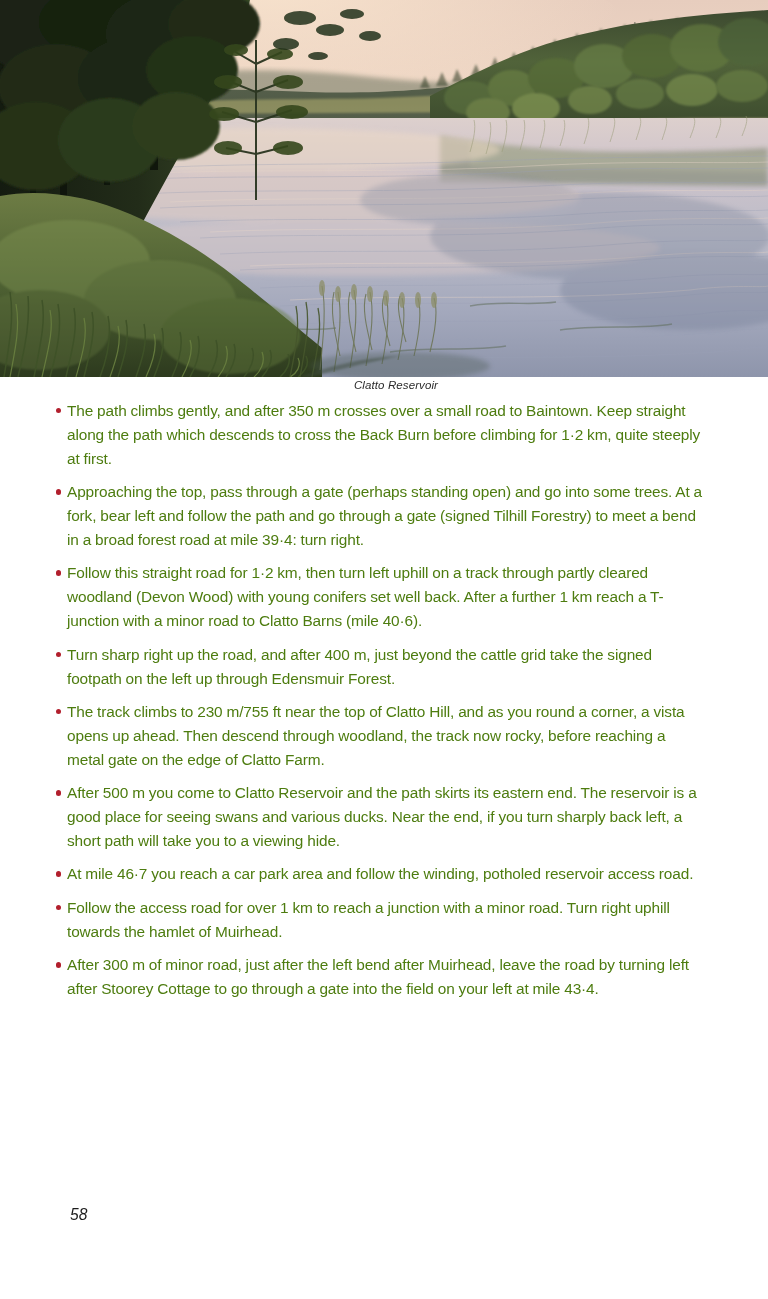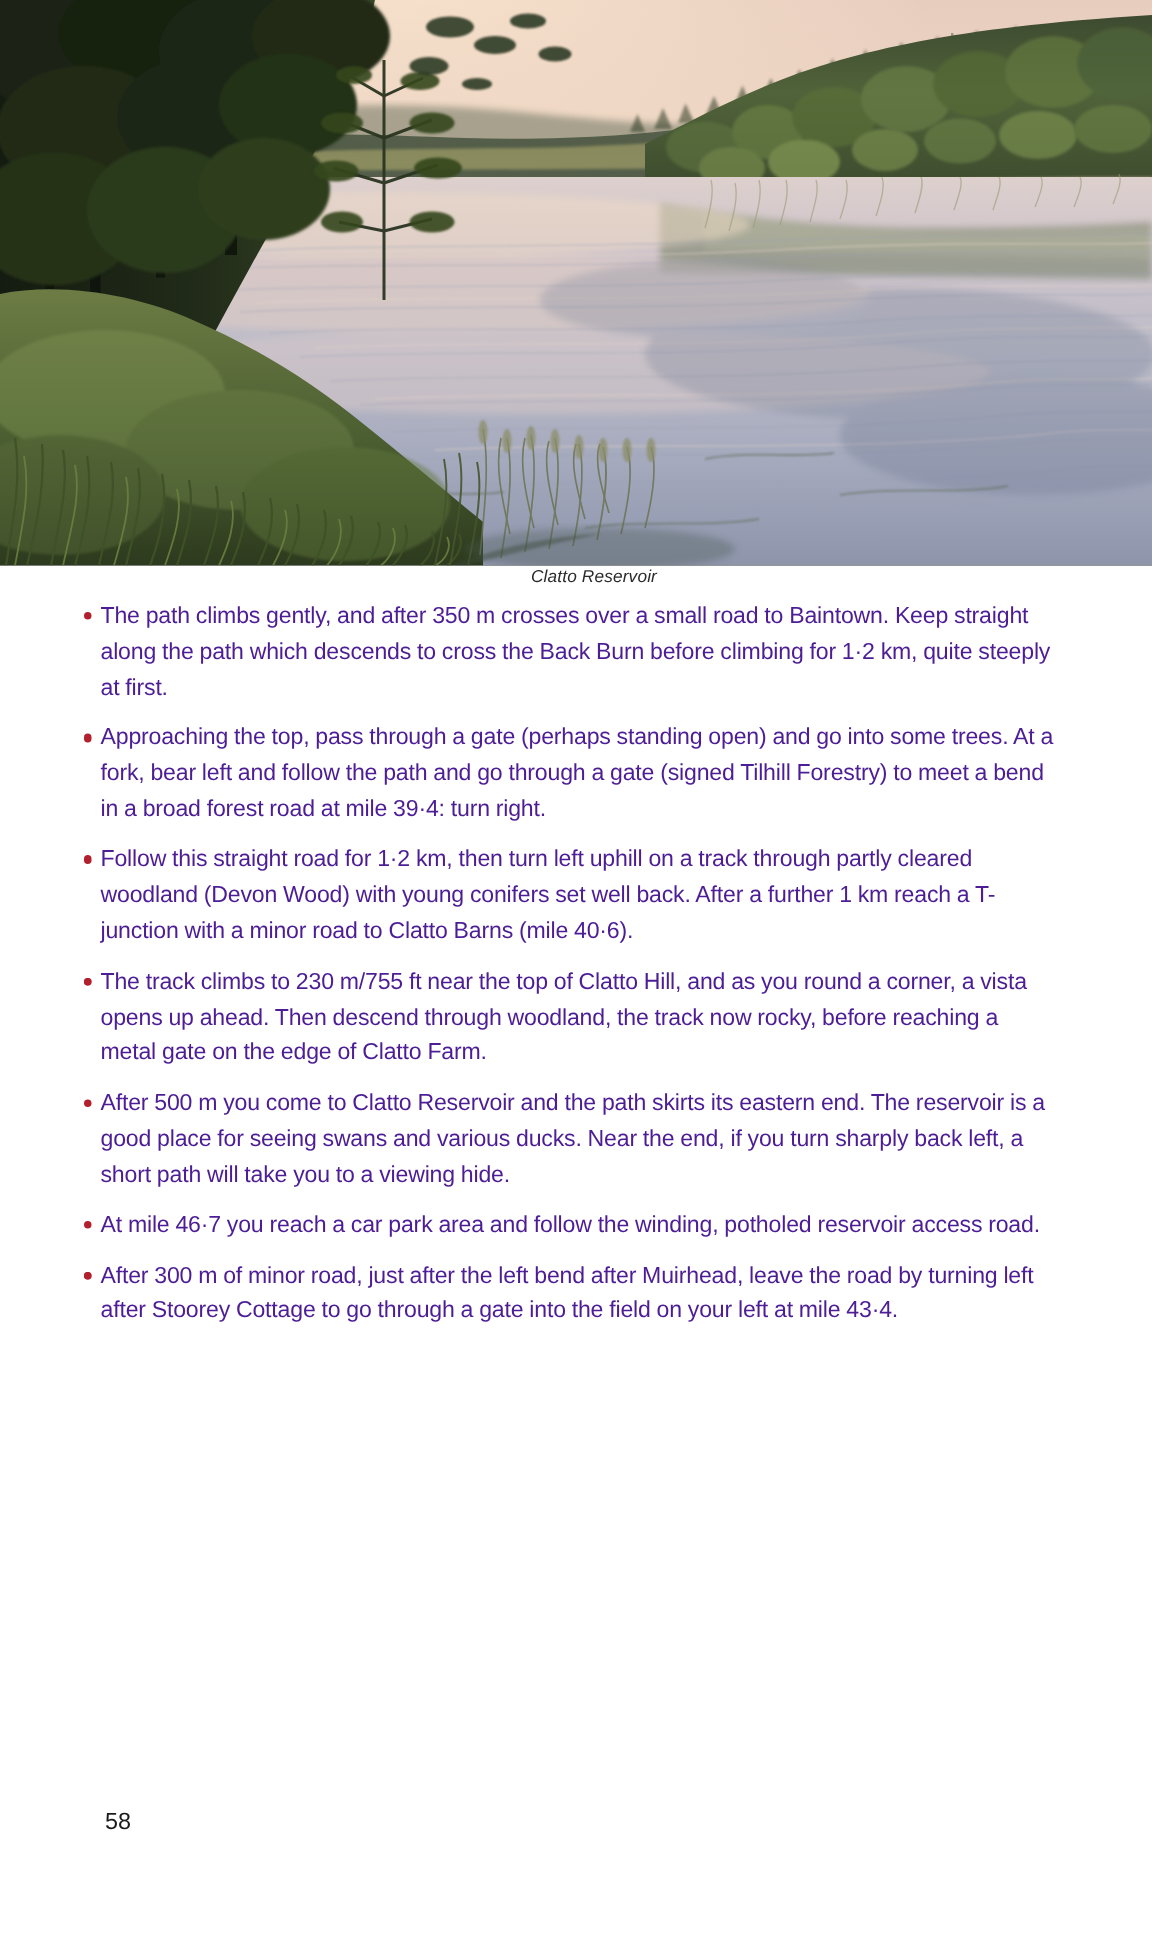--- a/index.html
+++ b/index.html
@@ -44,38 +44,39 @@
     left: 56px; top: 399px;
     width: 650px;
   }
   ul.steps { list-style: none; margin: 0; padding: 0; }
   ul.steps > li {
     position: relative;
     padding-left: 11px;
     margin-bottom: 9.5px;
     font-size: 15.4px;
     line-height: 23.9px;
-    color: #4c1d95;
+    color: #4d7c0f;
     letter-spacing: -0.12px;
     word-spacing: -0.2px;
   }
   ul.steps > li .bullet {
     position: absolute;
     left: 0px; top: 9px;
     width: 5.4px; height: 5.4px;
     border-radius: 50%;
     background: #b21f2d;
   }
 
   
   #page-number {
     position: absolute;
     left: 70px; top: 1206px;
     font-size: 15.6px;
     color: #1c1c1c;
+    font-style: italic;
   }
 </style>
 </head>
 <body>
 
 <div id="photo">
   <svg viewBox="0 0 768 377" preserveAspectRatio="none">
     <defs>
       <linearGradient id="skyGrad" x1="0" y1="0" x2="0" y2="1">
         <stop offset="0%" stop-color="#e7cdbe"></stop>
@@ -374,35 +375,37 @@
     <li>
       <span class="bullet" style="background: rgb(178, 31, 45);"></span>
       <span>Approaching the top, pass through a gate (perhaps standing open) and go into some trees.  At a fork, bear left and follow the path and go through a gate (signed Tilhill Forestry) to meet a bend in a broad forest road at mile 39·4: turn right.</span>
     </li>
     <li>
       <span class="bullet" style="background: rgb(178, 31, 45);"></span>
       <span>Follow this straight road for 1·2 km, then turn left uphill on a track through partly cleared woodland (Devon Wood) with young conifers set well back. After a further 1 km reach a T-junction with a minor road to Clatto Barns (mile 40·6).</span>
     </li>
     <li>
       <span class="bullet" style="background: rgb(178, 31, 45);"></span>
+      <span>Turn sharp right up the road, and after 400 m, just beyond the cattle grid take the signed footpath on the left up through Edensmuir Forest.</span>
     </li>
     <li>
       <span class="bullet" style="background: rgb(178, 31, 45);"></span>
       <span>The track climbs to 230 m/755 ft near the top of Clatto Hill, and as you round a corner, a vista opens up ahead.  Then descend through woodland, the track now rocky, before reaching a metal gate on the edge of Clatto Farm.</span>
     </li>
     <li>
       <span class="bullet" style="background: rgb(178, 31, 45);"></span>
       <span>After 500 m you come to Clatto Reservoir and the path skirts its eastern end. The reservoir is a good place for seeing swans and various ducks.  Near the end, if you turn sharply back left, a short path will take you to a viewing hide.</span>
     </li>
     <li>
       <span class="bullet" style="background: rgb(178, 31, 45);"></span>
       <span>At mile 46·7 you reach a car park area and follow the winding, potholed reservoir access road.</span>
     </li>
     <li>
       <span class="bullet" style="background: rgb(178, 31, 45);"></span>
+      <span>Follow the access road for over 1 km to reach a junction with a minor road. Turn right uphill towards the hamlet of Muirhead.</span>
     </li>
     <li>
       <span class="bullet" style="background: rgb(178, 31, 45);"></span>
       <span>After 300 m of minor road, just after the left bend after Muirhead, leave the road by turning left after Stoorey Cottage to go through a gate into the field on your left at mile 43·4.</span>
     </li>
   </ul>
 </div>
 
 <div id="page-number">58</div>
 

